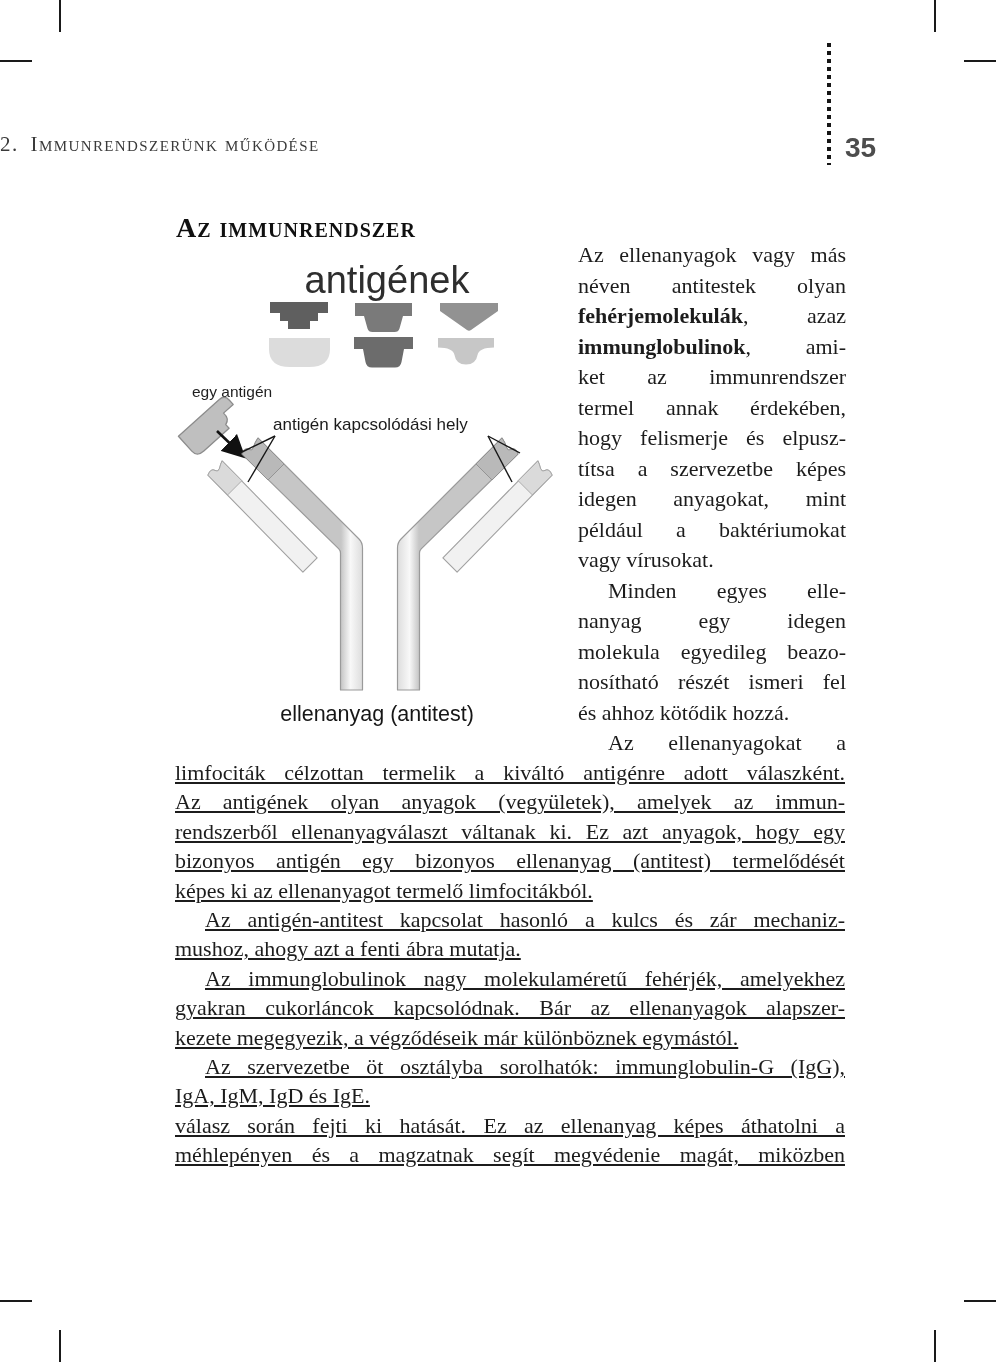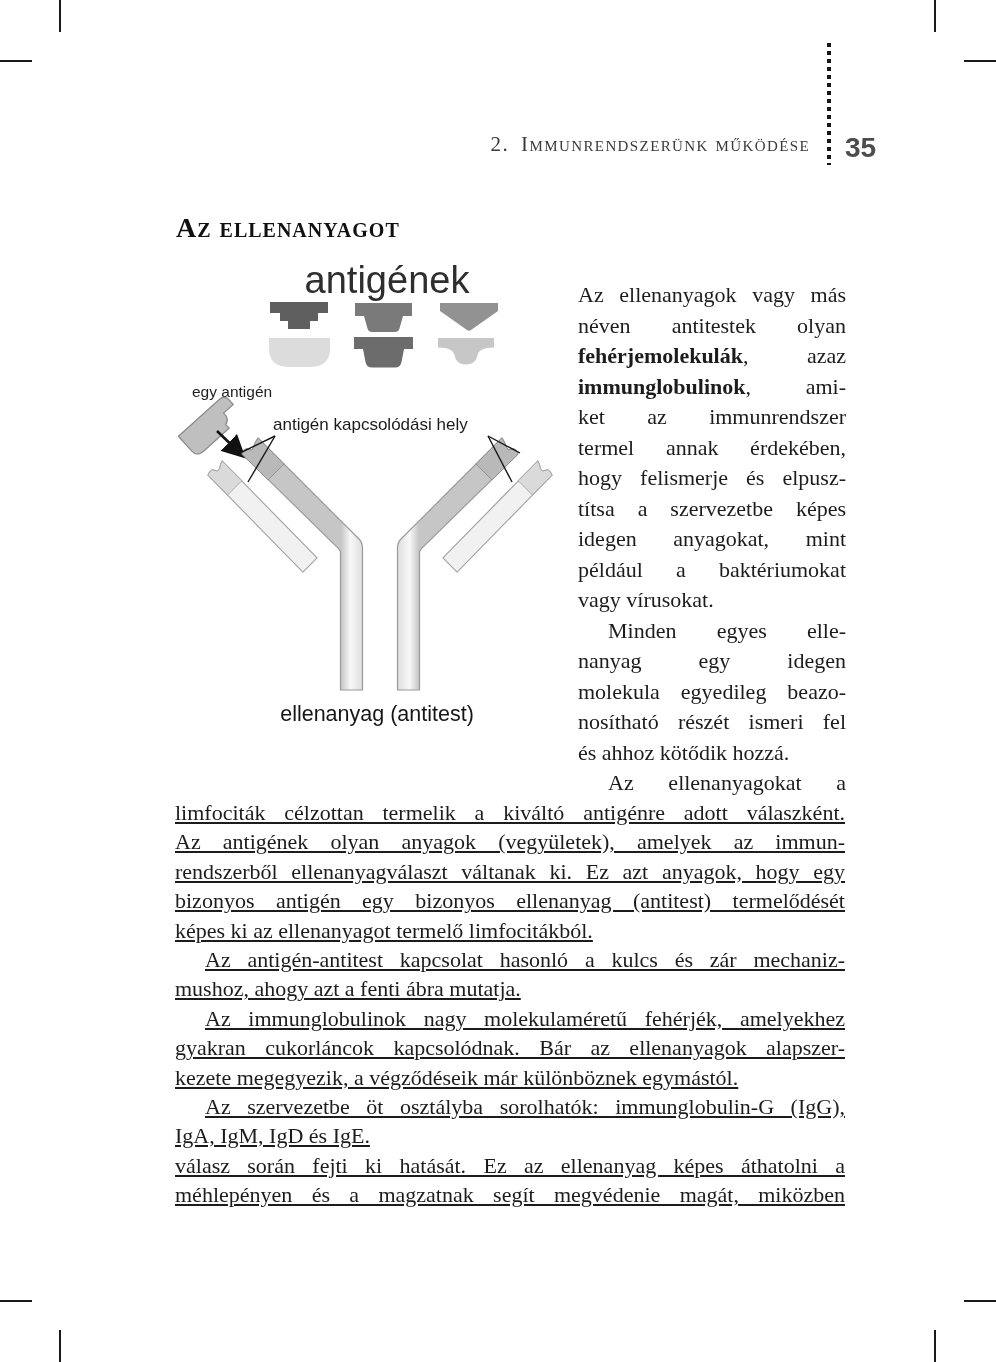--- a/index.html
+++ b/index.html
@@ -1,35 +1,35 @@
 <!DOCTYPE html>
 <html lang="hu"><head>
 <meta charset="utf-8">
 <style>
   html,body{margin:0;padding:0;background:#ffffff;}
   .page{position:relative;width:996px;height:1362px;background:#ffffff;overflow:hidden;
         font-family:"Liberation Serif", serif;color:#1c1c1c;}
   
   .crop{position:absolute;background:#1a1a1a;}
   
-  .running-head{position:absolute;top:132px;left:0;width:810px;text-align:right;
+  .running-head{position:absolute;top:132px;left:0;width:810px;text-align:left;
     font-variant:small-caps;font-size:21px;letter-spacing:1.4px;color:#3a3a3a;}
   .running-head .chap{margin-right:12px;}
   .dotted-rule{position:absolute;left:827px;top:43px;width:4px;height:122px;
     background:repeating-linear-gradient(to bottom,#161616 0 4px,transparent 4px 8px);}
   .page-number{position:absolute;left:845px;top:132px;font-family:"Liberation Sans",sans-serif;
     font-weight:bold;font-size:28px;color:#4d4d4d;}
   
   .section-title{position:absolute;left:176px;top:212px;font-weight:bold;
     font-variant:small-caps;font-size:28px;letter-spacing:1px;color:#101010;}
   
   .figure{position:absolute;left:170px;top:250px;width:405px;height:480px;}
   .fig-sans{font-family:"Liberation Sans",sans-serif;}
   
-  .textcol{position:absolute;margin-top:40px;}
+  .textcol{position:absolute;}
   .col-right{left:578px;top:240px;width:268px;}
   .col-main{left:175px;top:758px;width:670px;text-decoration:underline;}
   .tline{font-size:22px;line-height:30.5px;height:30.5px;overflow:hidden;color:#1c1c1c;}
   .col-main .tline{line-height:29.4px;height:29.4px;}
   .tline.just{text-align:justify;text-align-last:justify;}
   .tline.ind{padding-left:30px;}
   .tline .bold{font-weight:bold;}
 </style>
 </head>
 <body>
@@ -44,21 +44,21 @@
   <div class="crop" style="left:59px;top:1330px;width:2px;height:32px;"></div>
   <div class="crop" style="left:964px;top:1300px;width:32px;height:2px;"></div>
   <div class="crop" style="left:934px;top:1330px;width:2px;height:32px;"></div>
 
   <div class="running-head">
     <span class="chap">2.</span><span>Immunrendszerünk működése</span>
   </div>
   <div class="dotted-rule"></div>
   <div class="page-number">35</div>
 
-  <div class="section-title">Az ellenanyagot</div>
+  <div class="section-title">Az immunrendszer</div>
 
   <svg class="figure" viewBox="0 0 405 480" width="405" height="480">
     <defs>
       <marker id="ah" markerWidth="9" markerHeight="9" refX="7" refY="4.5" orient="auto">
         <path d="M0,0 L9,4.5 L0,9 Z" fill="#111"></path>
       </marker>
       <linearGradient id="gLegL" gradientUnits="userSpaceOnUse" x1="171" y1="0" x2="192" y2="0">
         <stop offset="0" stop-color="#c6c6c6"></stop>
           <stop offset="0.45" stop-color="#f8f8f8"></stop>
           <stop offset="1" stop-color="#dedede"></stop>

